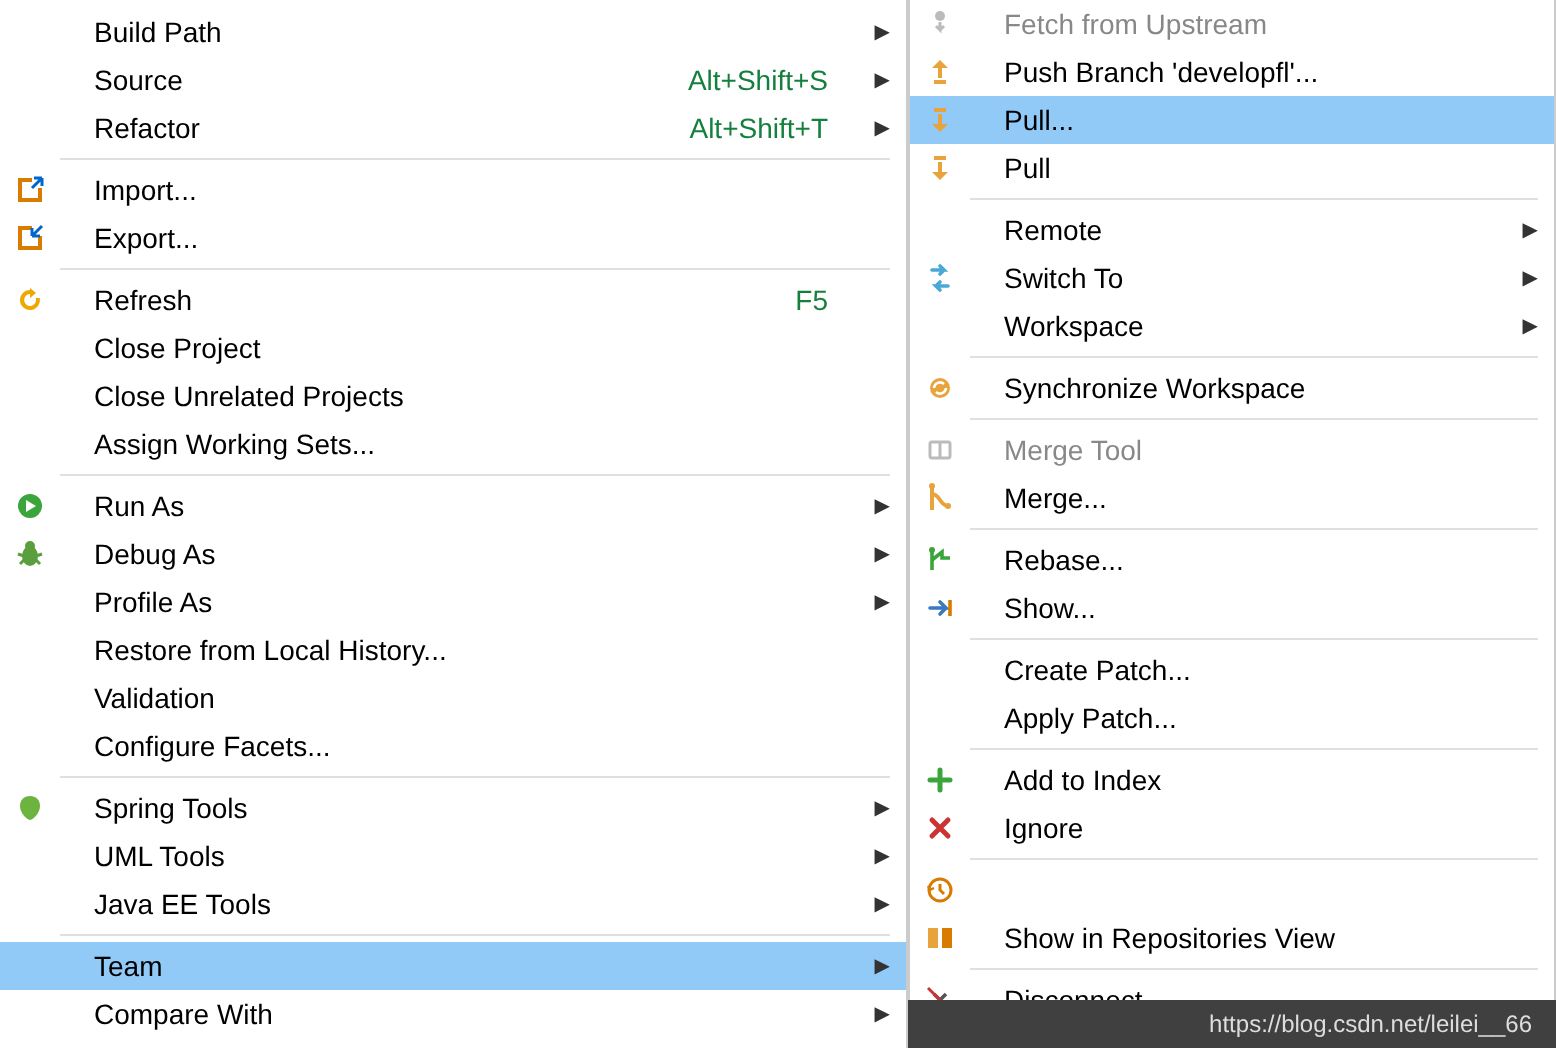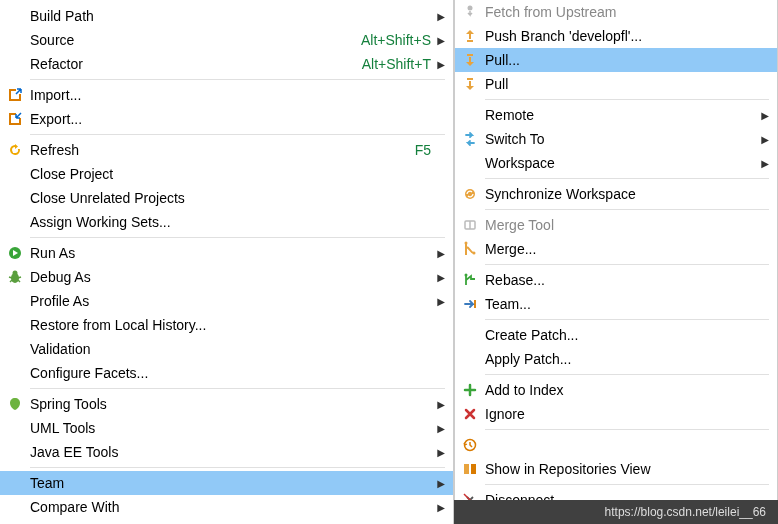--- a/index.html
+++ b/index.html
@@ -30,20 +30,21 @@
     top: 0;
     width: 324px;
     border-top: none;
   }
   .menu-item {
     display: flex;
     align-items: center;
     height: 24px;
     padding: 0 8px 0 0;
     cursor: default;
+    gap: 17px;
   }
   .menu-item.highlighted {
     background: #91c9f7;
   }
   .menu-item.disabled {
     color: #888;
   }
   .icon-col {
     width: 30px;
     display: flex;
@@ -344,21 +345,21 @@
       <span class="label">Rebase...</span>
       <span class="arrow"></span>
     </div>
     <div class="menu-item">
       <span class="icon-col">
         <svg width="16" height="16" viewBox="0 0 16 16">
           <path d="M3 8h8l-3-3m3 3l-3 3" stroke="#3a7abd" stroke-width="1.8" fill="none" stroke-linecap="round"></path>
           <path d="M13 4v8" stroke="#d97b00" stroke-width="1.8"></path>
         </svg>
       </span>
-      <span class="label">Team...</span>
+      <span class="label">Show...</span>
       <span class="arrow"></span>
     </div>
     <div class="sep"></div>
     <div class="menu-item">
       <span class="icon-col"></span>
       <span class="label">Create Patch...</span>
       <span class="arrow"></span>
     </div>
     <div class="menu-item">
       <span class="icon-col"></span>

